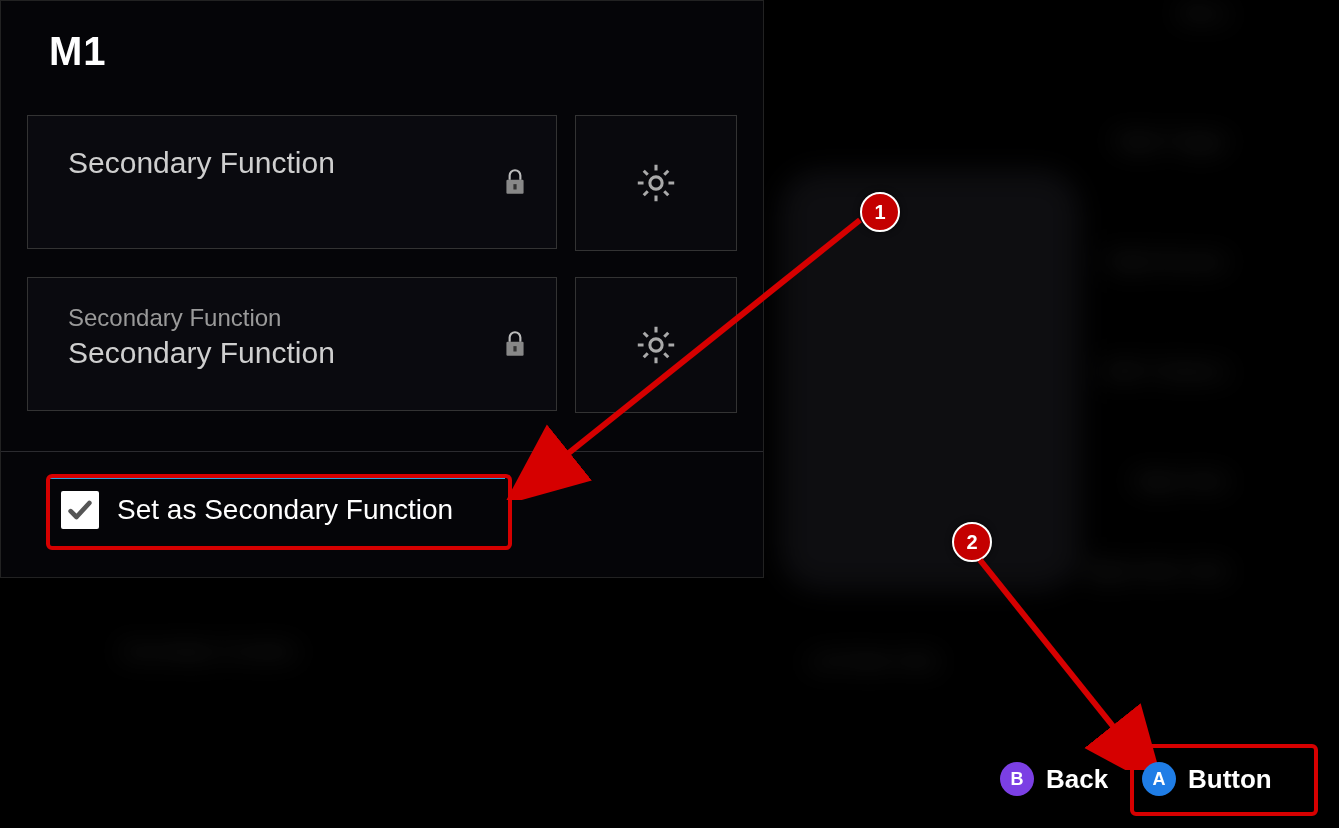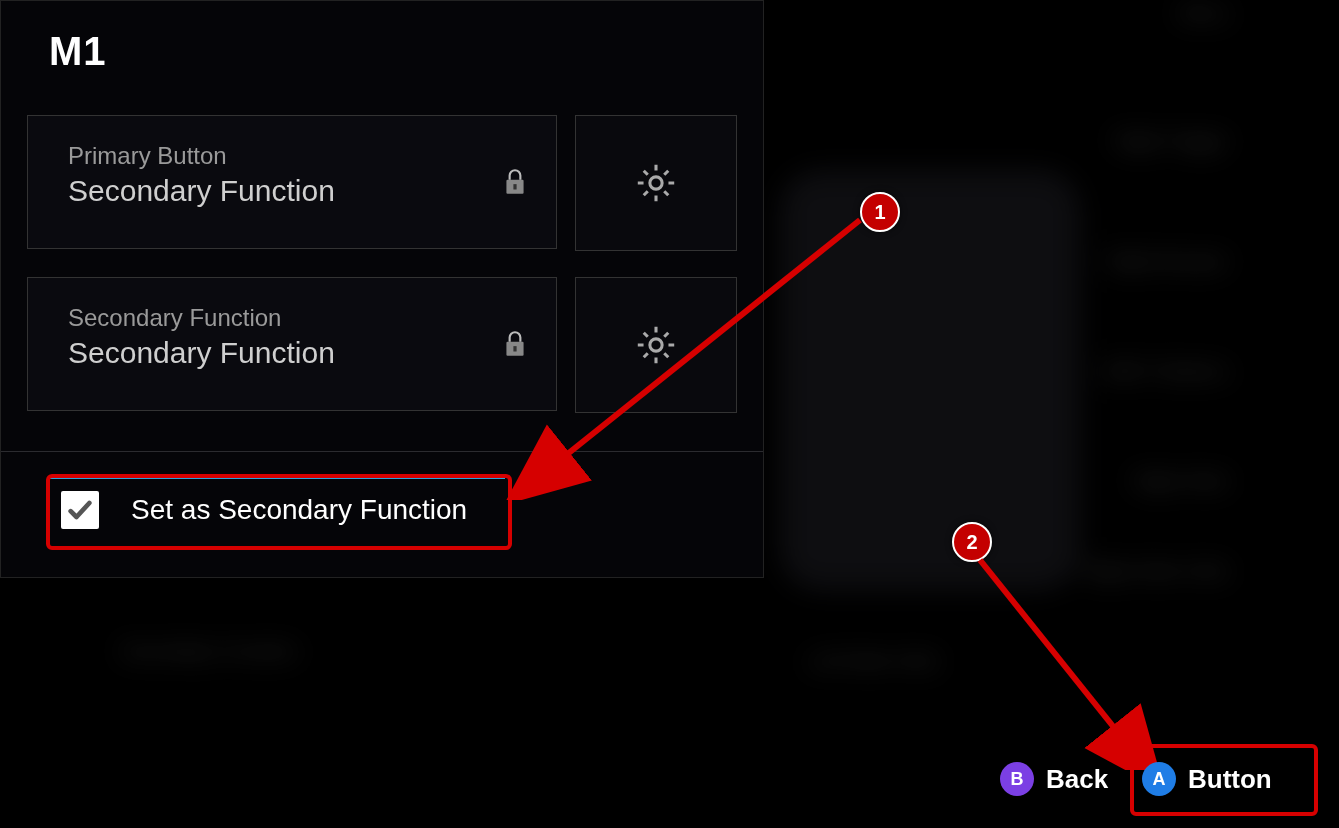--- a/index.html
+++ b/index.html
@@ -14,21 +14,21 @@
   .row2{top:276px;}
   .card{position:absolute;left:0;top:0;width:530px;height:100%;border:1px solid #333;background:rgba(12,12,16,.85);box-sizing:border-box;padding:26px 30px 0 40px;}
   .card-label{color:#9a9a9a;font-size:24px;font-weight:300;}
   .card-value{color:#cfcfcf;font-size:30px;font-weight:300;margin-top:4px;}
   .lock{position:absolute;right:28px;top:50%;transform:translateY(-50%);}
   .gearbox{position:absolute;right:0;top:0;width:160px;height:100%;border:1px solid #333;background:rgba(10,10,14,.9);display:flex;align-items:center;justify-content:center;}
   svg{display:block;}
 
   .divider{position:absolute;left:0;top:450px;width:762px;height:1px;background:#2b2b2f;}
 
-  .checkbox-row{position:absolute;left:48px;top:476px;width:456px;height:64px;display:flex;align-items:center;gap:32px;padding:0 12px;box-sizing:border-box;border-top:2px solid #2aa0d8;text-align:center;}
+  .checkbox-row{position:absolute;left:48px;top:476px;width:456px;height:64px;display:flex;align-items:center;gap:18px;padding:0 12px;box-sizing:border-box;border-top:2px solid #2aa0d8;text-align:center;}
   .checkbox{width:38px;height:38px;background:#fff;display:flex;align-items:center;justify-content:center;border-radius:2px;}
   .checkbox svg{width:28px;height:28px;}
   .checkbox-label{font-size:28px;font-weight:400;color:#fff;}
 
   .hl-box{position:absolute;border:4px solid #d60000;border-radius:6px;pointer-events:none;}
   .hl1{left:46px;top:474px;width:458px;height:68px;}
   .hl2{left:1130px;top:744px;width:180px;height:64px;}
 
   .step-badge{position:absolute;width:36px;height:36px;border-radius:50%;background:#c40000;border:2px solid #fff;color:#fff;font-size:20px;font-weight:600;display:flex;align-items:center;justify-content:center;box-shadow:0 0 6px rgba(0,0,0,.6);}
   .badge1{left:860px;top:192px;}
@@ -57,21 +57,20 @@
   <div class="txt" style="right:110px;top:560px;">Right Stick Click</div>
   <div class="txt" style="right:400px;top:650px;">Left Stick Click</div>
   <div class="txt" style="left:120px;top:640px;">Secondary Function</div>
 </div>
 
 <div class="panel">
   <div class="panel-title">M1</div>
 
   <div class="row row1">
     <div class="card">
-      <div class="card-label">Primary Button</div>
       <div class="card-value">Secondary Function</div>
       <span class="lock">
         <svg width="26" height="30" viewBox="0 0 24 28" fill="none" stroke="#bbb" stroke-width="2">
           <rect x="4" y="12" width="16" height="13" rx="1" fill="#888" stroke="none"></rect>
           <rect x="10.5" y="16" width="3" height="5" fill="#333" stroke="none"></rect>
           <path d="M7 12 V8 a5 5 0 0 1 10 0 V12"></path>
         </svg>
       </span>
     </div>
     <div class="gearbox">

